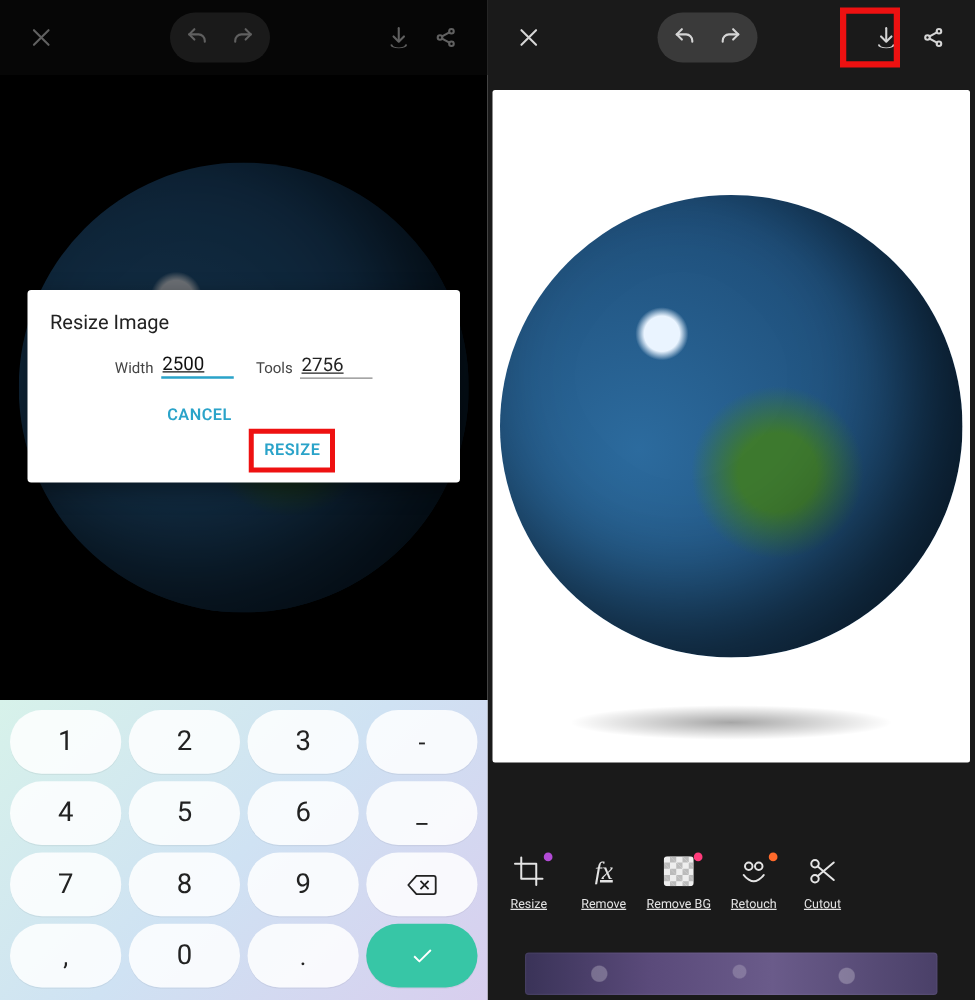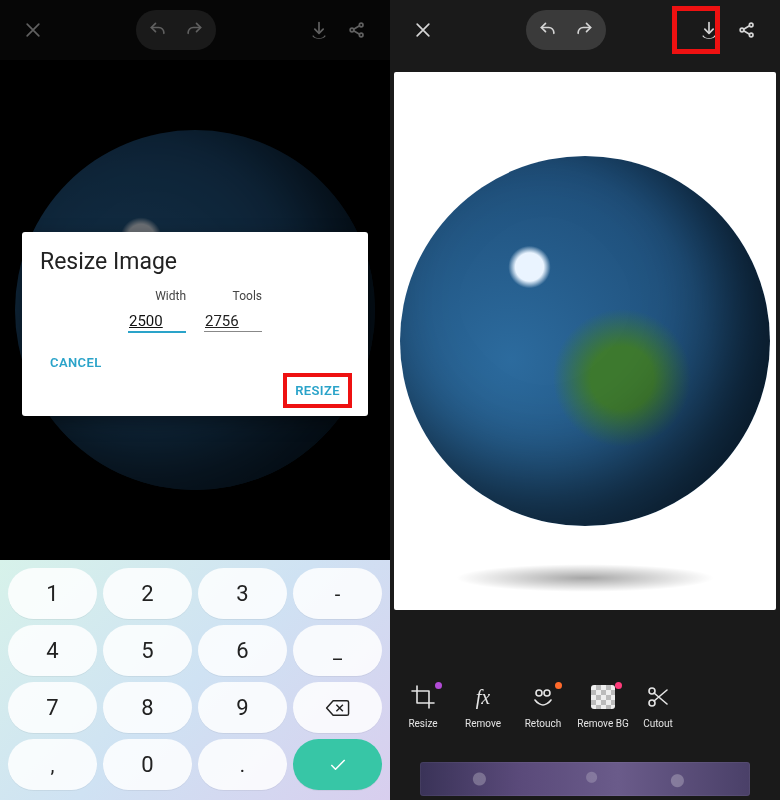--- a/index.html
+++ b/index.html
@@ -25,27 +25,27 @@
       radial-gradient(circle at 35% 30%, #eaf4ff 0%, #eaf4ff 4%, transparent 6%),
       radial-gradient(circle at 60% 60%, #3e7a2f 0%, #3e7a2f 10%, transparent 22%),
       radial-gradient(circle at 30% 55%, #2c6b9e 0%, #1f4f7a 60%, #0d2c4a 100%);
       box-shadow: inset -40px -40px 80px rgba(0,0,0,.6);
   }
   .left-bg .earth-disc { width:360px; height:360px; }
   .left-bg::after {  content:""; position:absolute; inset:0; background:rgba(0,0,0,.55);}
 
   
   .dialog { position:absolute; left:22px; right:22px; top:232px; background:#fff; border-radius:3px; box-shadow:0 6px 18px rgba(0,0,0,.4); padding:16px 18px 10px; z-index:10;}
-  .dialog h2 { font-size:23px; font-weight:400; color:#222; margin-bottom:14px;}
+  .dialog h2 { font-size:16px; font-weight:400; color:#222; margin-bottom:14px;}
   .fields { display:flex; gap:18px; justify-content:center; margin-bottom:14px;}
-  .field { display:flex; align-items:flex-end; gap:6px;flex-direction:column;}
+  .field { display:flex; align-items:flex-end; gap:6px;}
   .field label { font-size:12px; color:#444; padding-bottom:2px;}
   .field input { width:58px; border:none; border-bottom:1.5px solid #888; font-size:15px; padding:1px 1px; outline:none; color:#222;text-decoration:underline;}
   .field input.active { border-bottom:2px solid #2aa3c9; color:#111; caret-color:#2aa3c9;}
-  .dlg-actions { display:flex; justify-content:space-between; gap:6px;}
+  .dlg-actions { display:flex; justify-content:center; gap:6px;}
   .txt-btn { font-size:13px; font-weight:600; letter-spacing:.4px; color:#2aa3c9; padding:8px 10px; cursor:pointer;}
   .hl-red { outline:4px solid #e11; outline-offset:-2px;margin-top:28px;}
 
   
   .keypad { position:absolute; left:0; right:0; bottom:0; height:240px;
             background:linear-gradient(135deg,#d7f2ea 0%, #cfe2f3 50%, #d8ceee 100%);
             display:grid; grid-template-columns:repeat(4,1fr); grid-template-rows:repeat(4,1fr);
             gap:6px; padding:8px 8px 10px; z-index:8;}
   .key { background:rgba(255,255,255,.85); border-radius:28px; display:flex; align-items:center; justify-content:center;
          font-size:22px; color:#222; cursor:pointer; box-shadow:0 1px 0 rgba(0,0,0,.05);}
@@ -55,21 +55,21 @@
   .key.ok svg { stroke:#fff; }
 
   
   .pane-right { background:#1a1a1a;}
   .right-canvas { position:absolute; left:4px; right:4px; top:72px; bottom:190px; background:#fff; border-radius:2px; overflow:hidden; display:flex; align-items:center; justify-content:center;}
   .right-canvas .earth-disc { width:370px; height:370px; }
   .shadow-ellipse { position:absolute; bottom:18px; left:50%; transform:translateX(-50%); width:260px; height:28px; background:radial-gradient(ellipse at center, rgba(0,0,0,.35) 0%, rgba(0,0,0,0) 70%);}
 
   
   .toolstrip { position:absolute; left:0; right:0; bottom:40px; height:88px; padding:8px 4px 4px; display:flex; gap:2px; overflow:hidden;}
-  .tool { flex:0 0 58px; display:flex; flex-direction:column; align-items:center; gap:4px; color:#e4e4e4; font-size:10px; cursor:pointer; position:relative;}
+  .tool { flex:0 0 58px; display:flex; flex-direction:column; align-items:center; gap:4px; color:#e4e4e4; font-size:10px; cursor:pointer; position:relative;text-decoration:underline;}
   .tool .ticon { width:34px; height:34px; display:flex; align-items:center; justify-content:center;}
   .tool .ticon svg { width:26px; height:26px; stroke:#e4e4e4; fill:none; stroke-width:1.6; stroke-linecap:round; stroke-linejoin:round;}
   .tool .dot { position:absolute; top:2px; right:10px; width:7px; height:7px; border-radius:50%; }
   .tool .dot.purple { background:#b24bd6;}
   .tool .dot.orange { background:#ff6a2b;}
   .tool .dot.pink   { background:#ff3b7b;}
   .checker { background:
       linear-gradient(45deg,#bbb 25%,transparent 25%,transparent 75%,#bbb 75%),
       linear-gradient(45deg,#bbb 25%,transparent 25%,transparent 75%,#bbb 75%);
       background-size:10px 10px; background-position:0 0,5px 5px; background-color:#eee;
@@ -249,37 +249,37 @@
         </div>
       <span>Resize</span>
     </div>
     <div class="tool">
       <div class="ticon">
           <span class="fx-label">fx</span>
         </div>
       <span>Remove</span>
     </div>
     <div class="tool">
+      <span class="dot pink"></span>
+      <div class="ticon">
+          <div class="checker"></div>
+        </div>
+      <span>Remove BG</span>
+    </div>
+    <div class="tool">
       <span class="dot orange"></span>
       <div class="ticon">
           <svg viewBox="0 0 26 26">
             <circle cx="9" cy="9" r="3"></circle>
             <circle cx="17" cy="9" r="3"></circle>
             <path d="M5 16c2 3 6 5 8 5s6-2 8-5"></path>
           </svg>
         </div>
       <span>Retouch</span>
     </div>
-    <div class="tool">
-      <span class="dot pink"></span>
-      <div class="ticon">
-          <div class="checker"></div>
-        </div>
-      <span>Remove BG</span>
-    </div>
     <div class="tool" style="flex:0 0 48px;">
       <div class="ticon">
           <svg viewBox="0 0 26 26">
             <circle cx="7" cy="7" r="3"></circle>
             <circle cx="7" cy="19" r="3"></circle>
             <path d="M9 9l13 11M9 17L22 6"></path>
           </svg>
         </div>
       <span>Cutout</span>
     </div>

